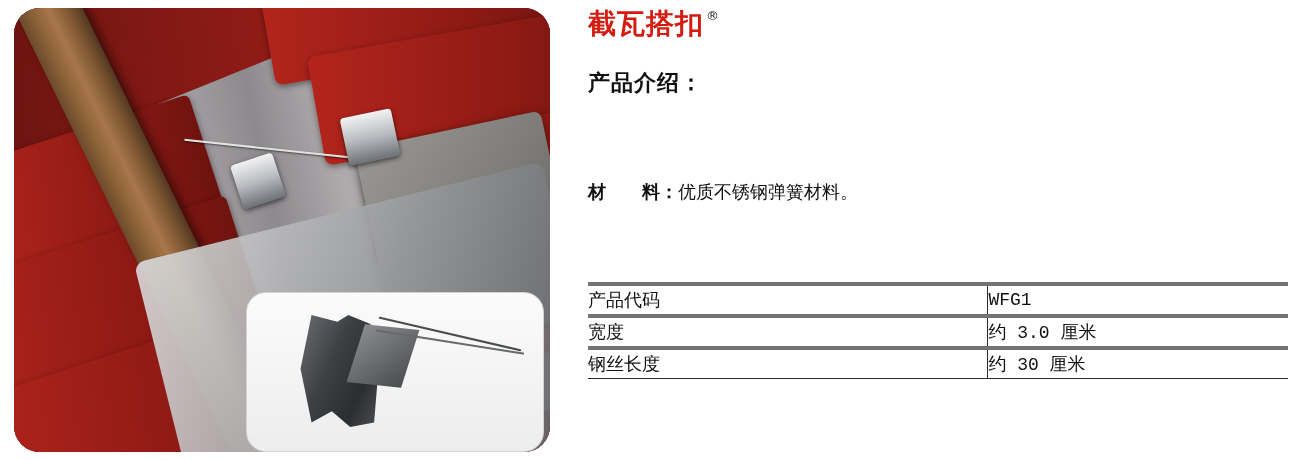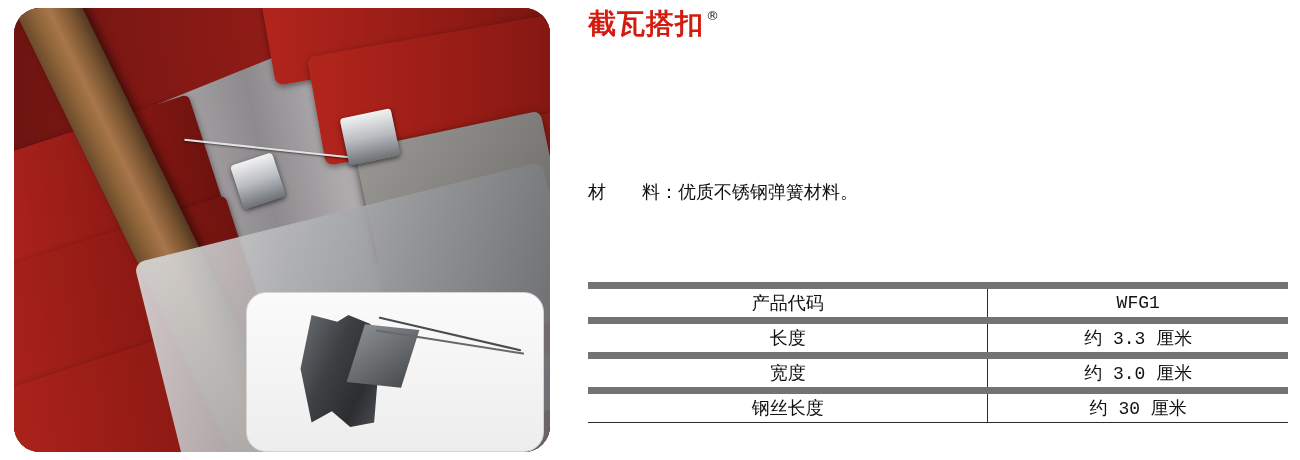--- a/index.html
+++ b/index.html
@@ -227,42 +227,41 @@
   }
 
   .kv {
     position: absolute;
     left: 0;
     font-size: 18px;
     color: #111;
     line-height: 28px;
   }
   .kv .k {
-    font-weight: normal;
+    font-weight: bold;
     display: inline-block;
   }
   .kv-material { top: 178px; }
   .kv-usage { top: 212px; }
 
   
   .spec-table {
     position: absolute;
     left: 0;
     top: 282px;
     width: 700px;
     border-collapse: collapse;
     font-size: 18px;
     color: #111;
   }
   .spec-table td {
-    border-top: 7px solid #737373;
+    border-top: 4px solid #737373;
     border-bottom: 1px solid #2b2b2b;
     height: 28px;
     padding: 0;
-    text-align: center;
     vertical-align: middle;
   }
   .spec-table td.label {
     width: 400px;
     border-right: 1px solid #2b2b2b;
   }
   .spec-table td.value {
     width: 300px;
     font-family: Liberation Mono, monospace;
   }
@@ -303,36 +302,33 @@
 
   </div>
 
   <div class="right-panel">
 
     <div class="title-row">
       <span class="title">截瓦搭扣</span>
       <span class="reg">®</span>
     </div>
 
+    <div class="section-heading">产品介绍：</div>
 
 
     <div class="kv kv-material">
       <span class="k">材　　料：</span><span>优质不锈钢弹簧材料。</span>
     </div>
 
 
     <table class="spec-table">
       <tbody>
         <tr>
           <td class="label">产品代码</td>
           <td class="value">WFG1</td>
-        </tr>
-        <tr>
-          <td class="label">长度</td>
-          <td class="value">约 3.3 厘米</td>
         </tr>
         <tr>
           <td class="label">宽度</td>
           <td class="value">约 3.0 厘米</td>
         </tr>
         <tr>
           <td class="label">钢丝长度</td>
           <td class="value">约 30 厘米</td>
         </tr>
       </tbody>

